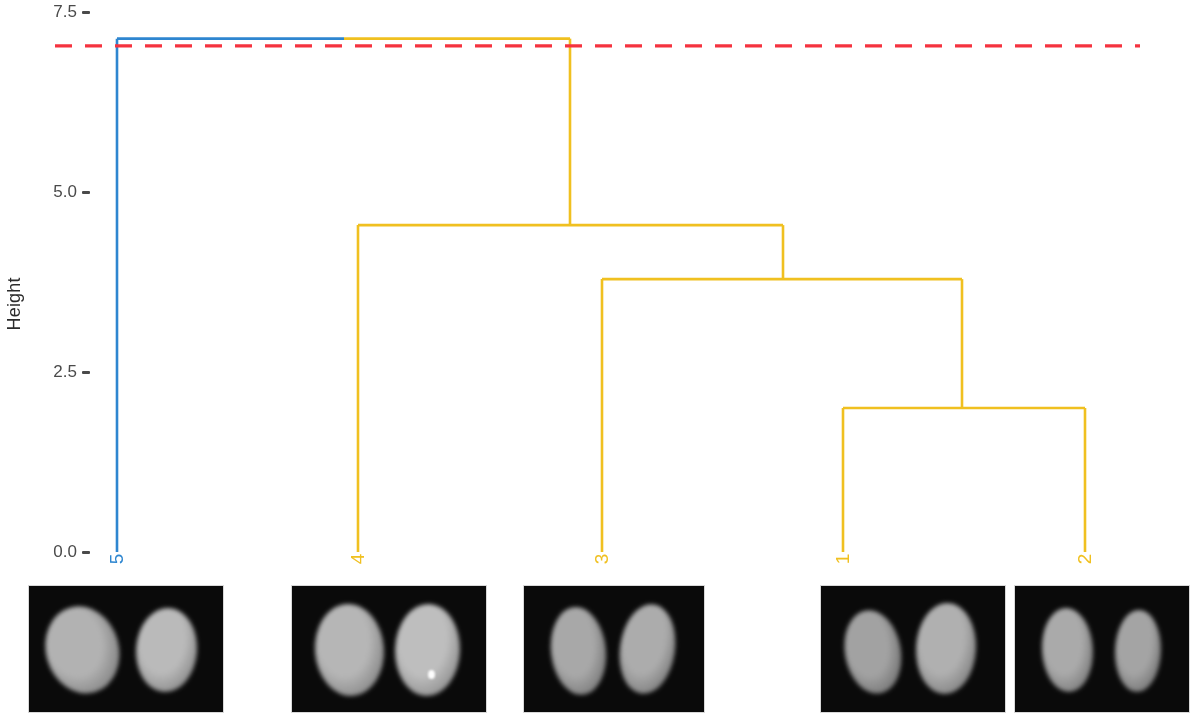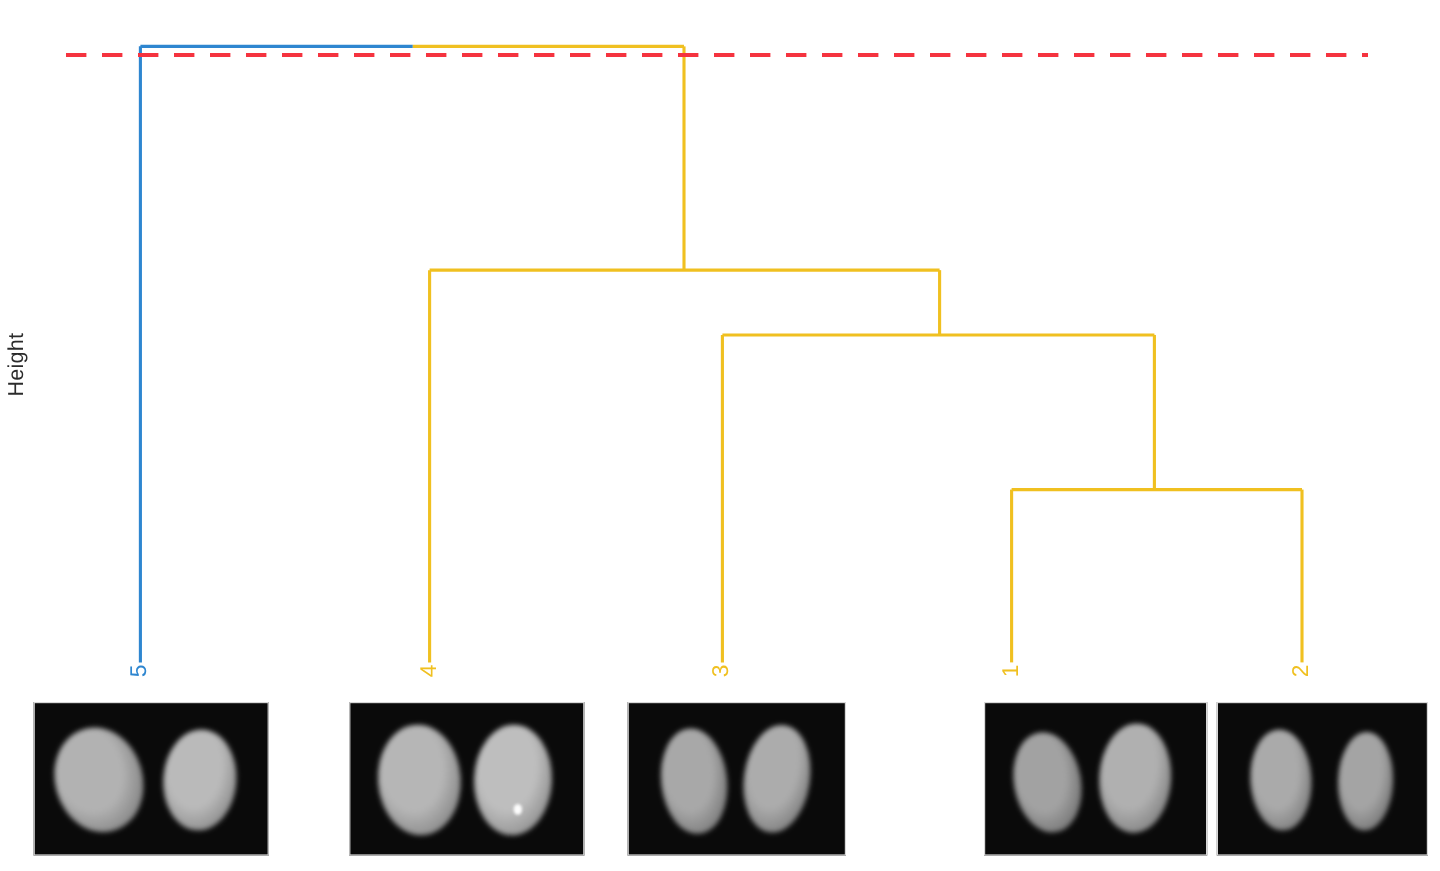--- a/index.html
+++ b/index.html
@@ -99,20 +99,38 @@
     filter: blur(2.2px);
   }
 </style>
 </head>
 <body>
 
 <div id="root">
 
   <div class="axis-label">Height</div>
 
+  <div id="ytick-wrap">
+      <div class="ytick" style="top: 2px;">
+        <span class="tick-text" style="color: rgb(74, 74, 74);">7.5</span>
+        <span class="tick-mark" style="background: rgb(74, 74, 74);"></span>
+      </div>
+      <div class="ytick" style="top: 182px;">
+        <span class="tick-text" style="color: rgb(74, 74, 74);">5.0</span>
+        <span class="tick-mark" style="background: rgb(74, 74, 74);"></span>
+      </div>
+      <div class="ytick" style="top: 362px;">
+        <span class="tick-text" style="color: rgb(74, 74, 74);">2.5</span>
+        <span class="tick-mark" style="background: rgb(74, 74, 74);"></span>
+      </div>
+      <div class="ytick" style="top: 542px;">
+        <span class="tick-text" style="color: rgb(74, 74, 74);">0.0</span>
+        <span class="tick-mark" style="background: rgb(74, 74, 74);"></span>
+      </div>
+    </div>
 
   <svg id="plot-svg" viewBox="0 0 1200 726">
       <line x1="843" y1="552" x2="843" y2="408" stroke="#f0c020" stroke-width="2.6" stroke-linecap="butt"></line>
       <line x1="1085" y1="552" x2="1085" y2="408" stroke="#f0c020" stroke-width="2.6" stroke-linecap="butt"></line>
       <line x1="843" y1="408" x2="1085" y2="408" stroke="#f0c020" stroke-width="2.6" stroke-linecap="butt"></line>
       <line x1="602" y1="552" x2="602" y2="279.12" stroke="#f0c020" stroke-width="2.6" stroke-linecap="butt"></line>
       <line x1="962" y1="408" x2="962" y2="279.12" stroke="#f0c020" stroke-width="2.6" stroke-linecap="butt"></line>
       <line x1="602" y1="279.12" x2="962" y2="279.12" stroke="#f0c020" stroke-width="2.6" stroke-linecap="butt"></line>
       <line x1="358" y1="552" x2="358" y2="225.12" stroke="#f0c020" stroke-width="2.6" stroke-linecap="butt"></line>
       <line x1="783" y1="279.12" x2="783" y2="225.12" stroke="#f0c020" stroke-width="2.6" stroke-linecap="butt"></line>

